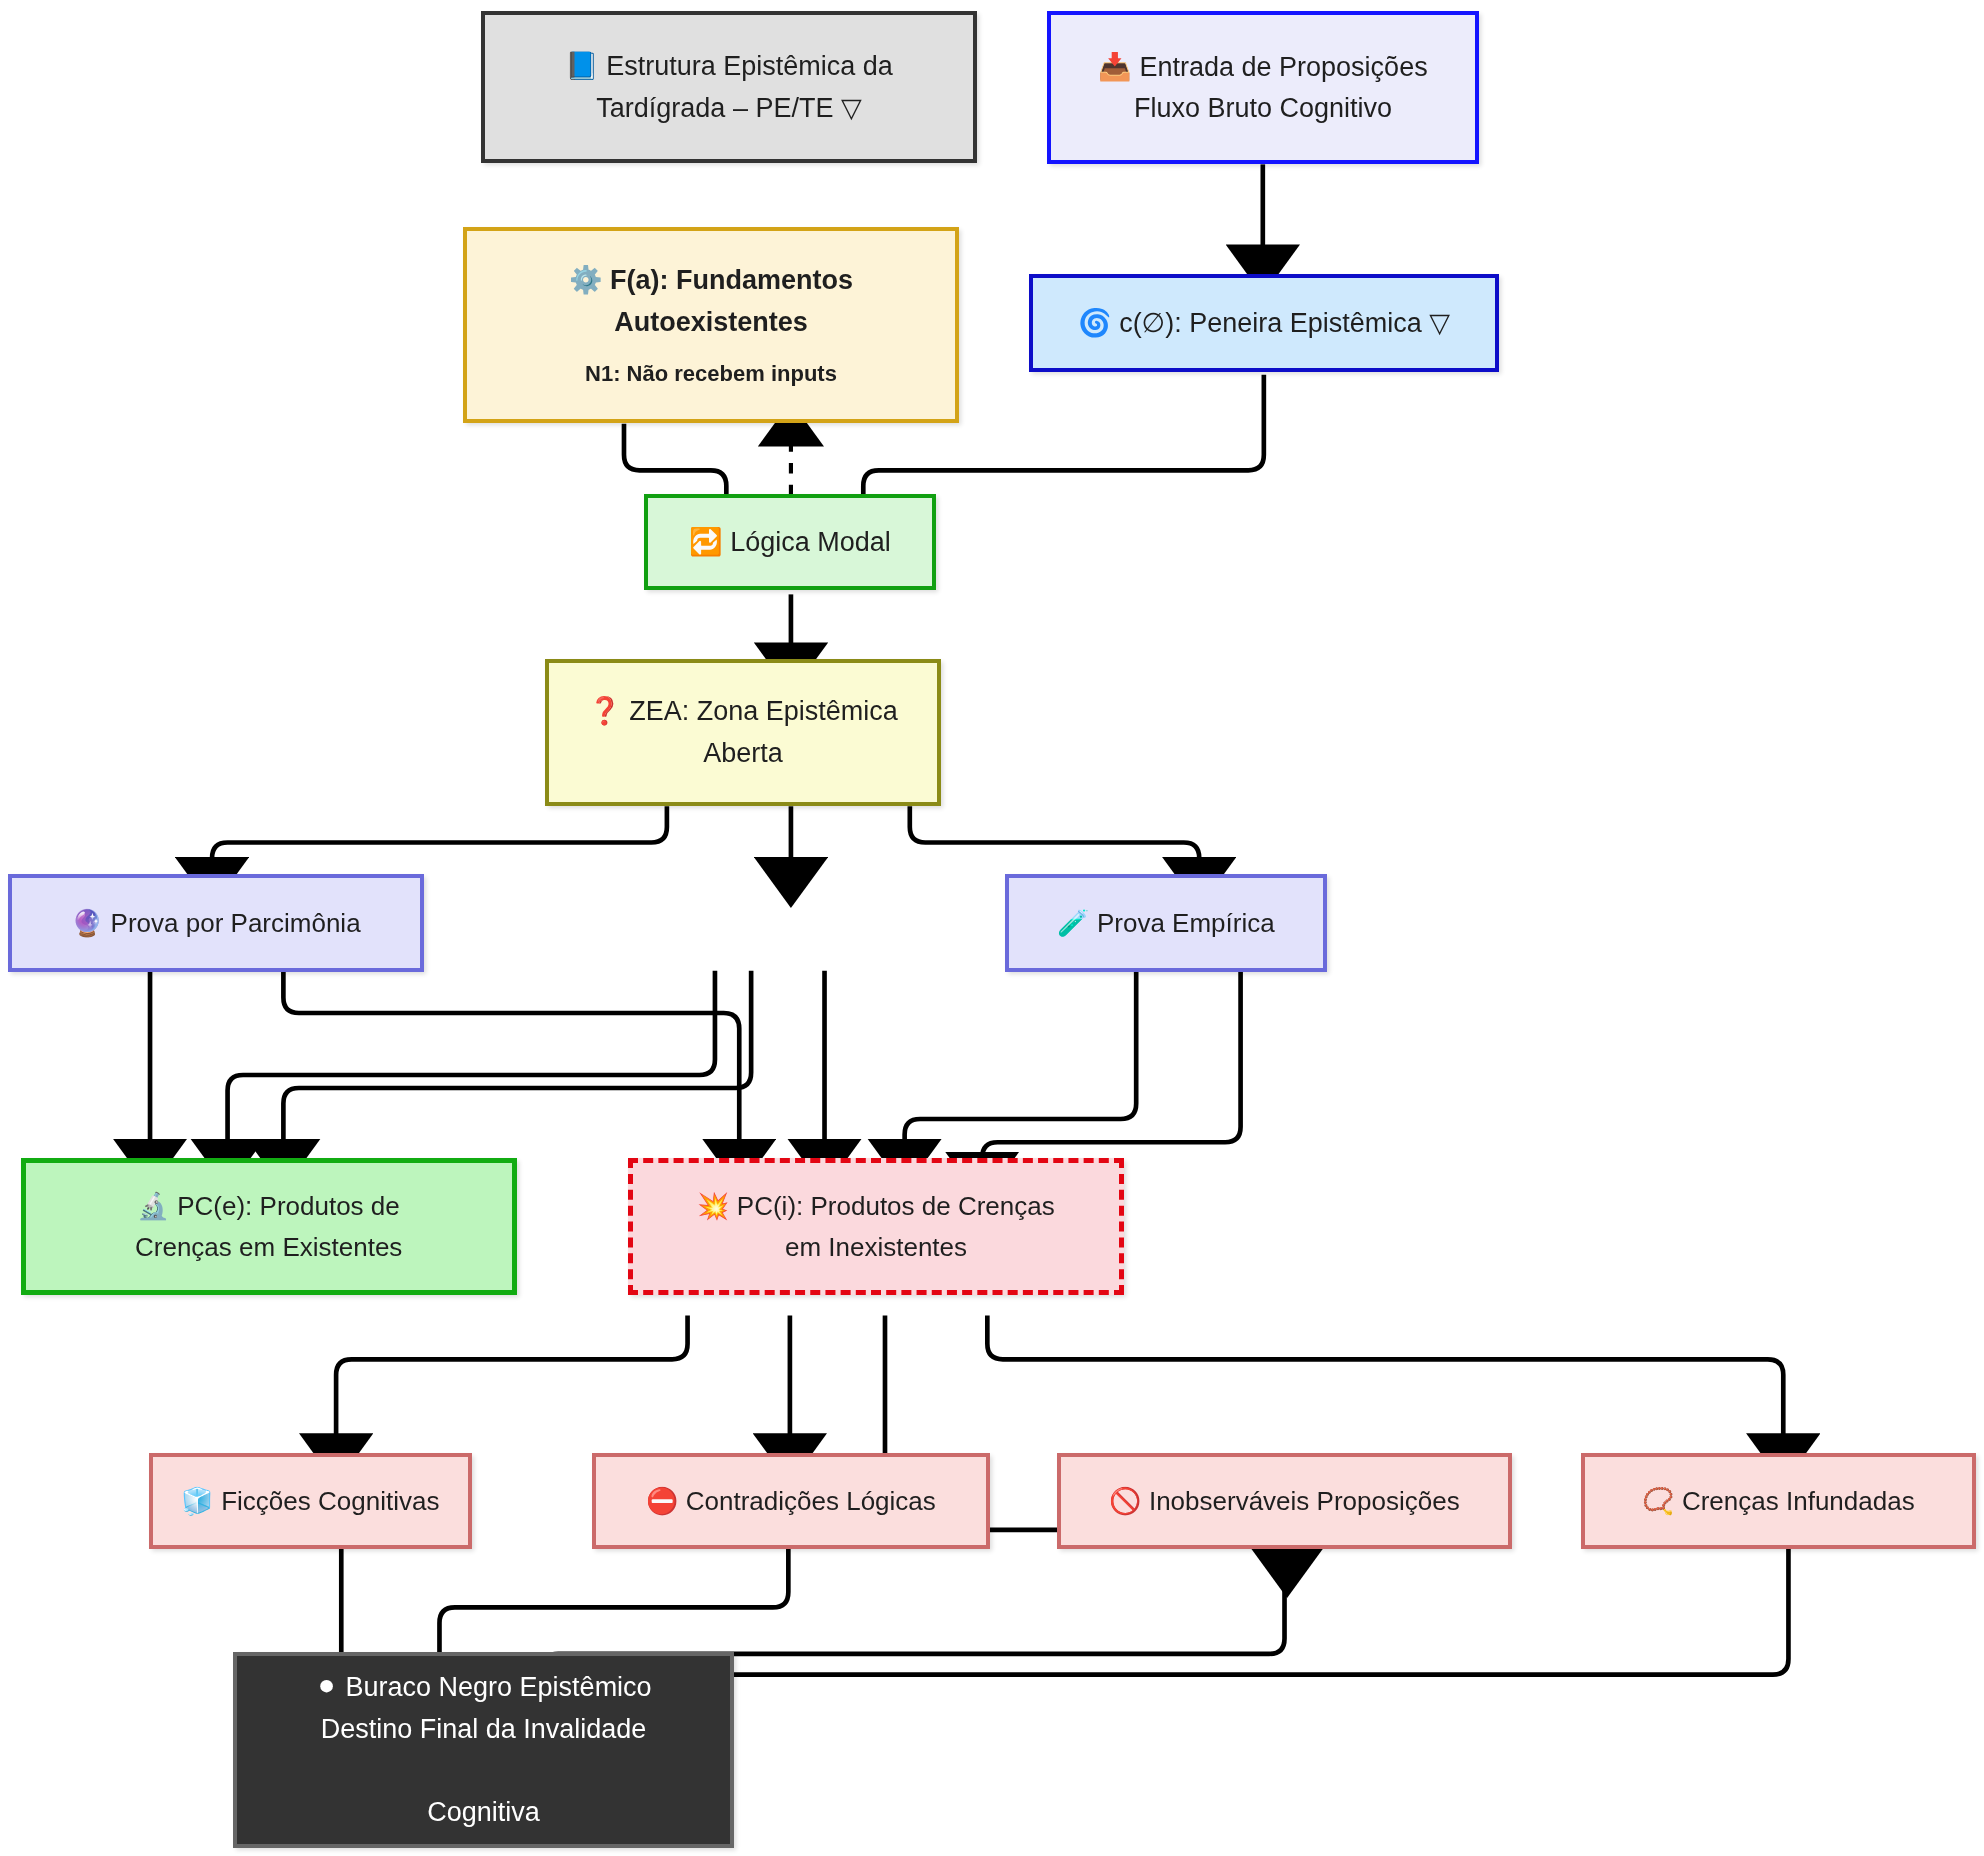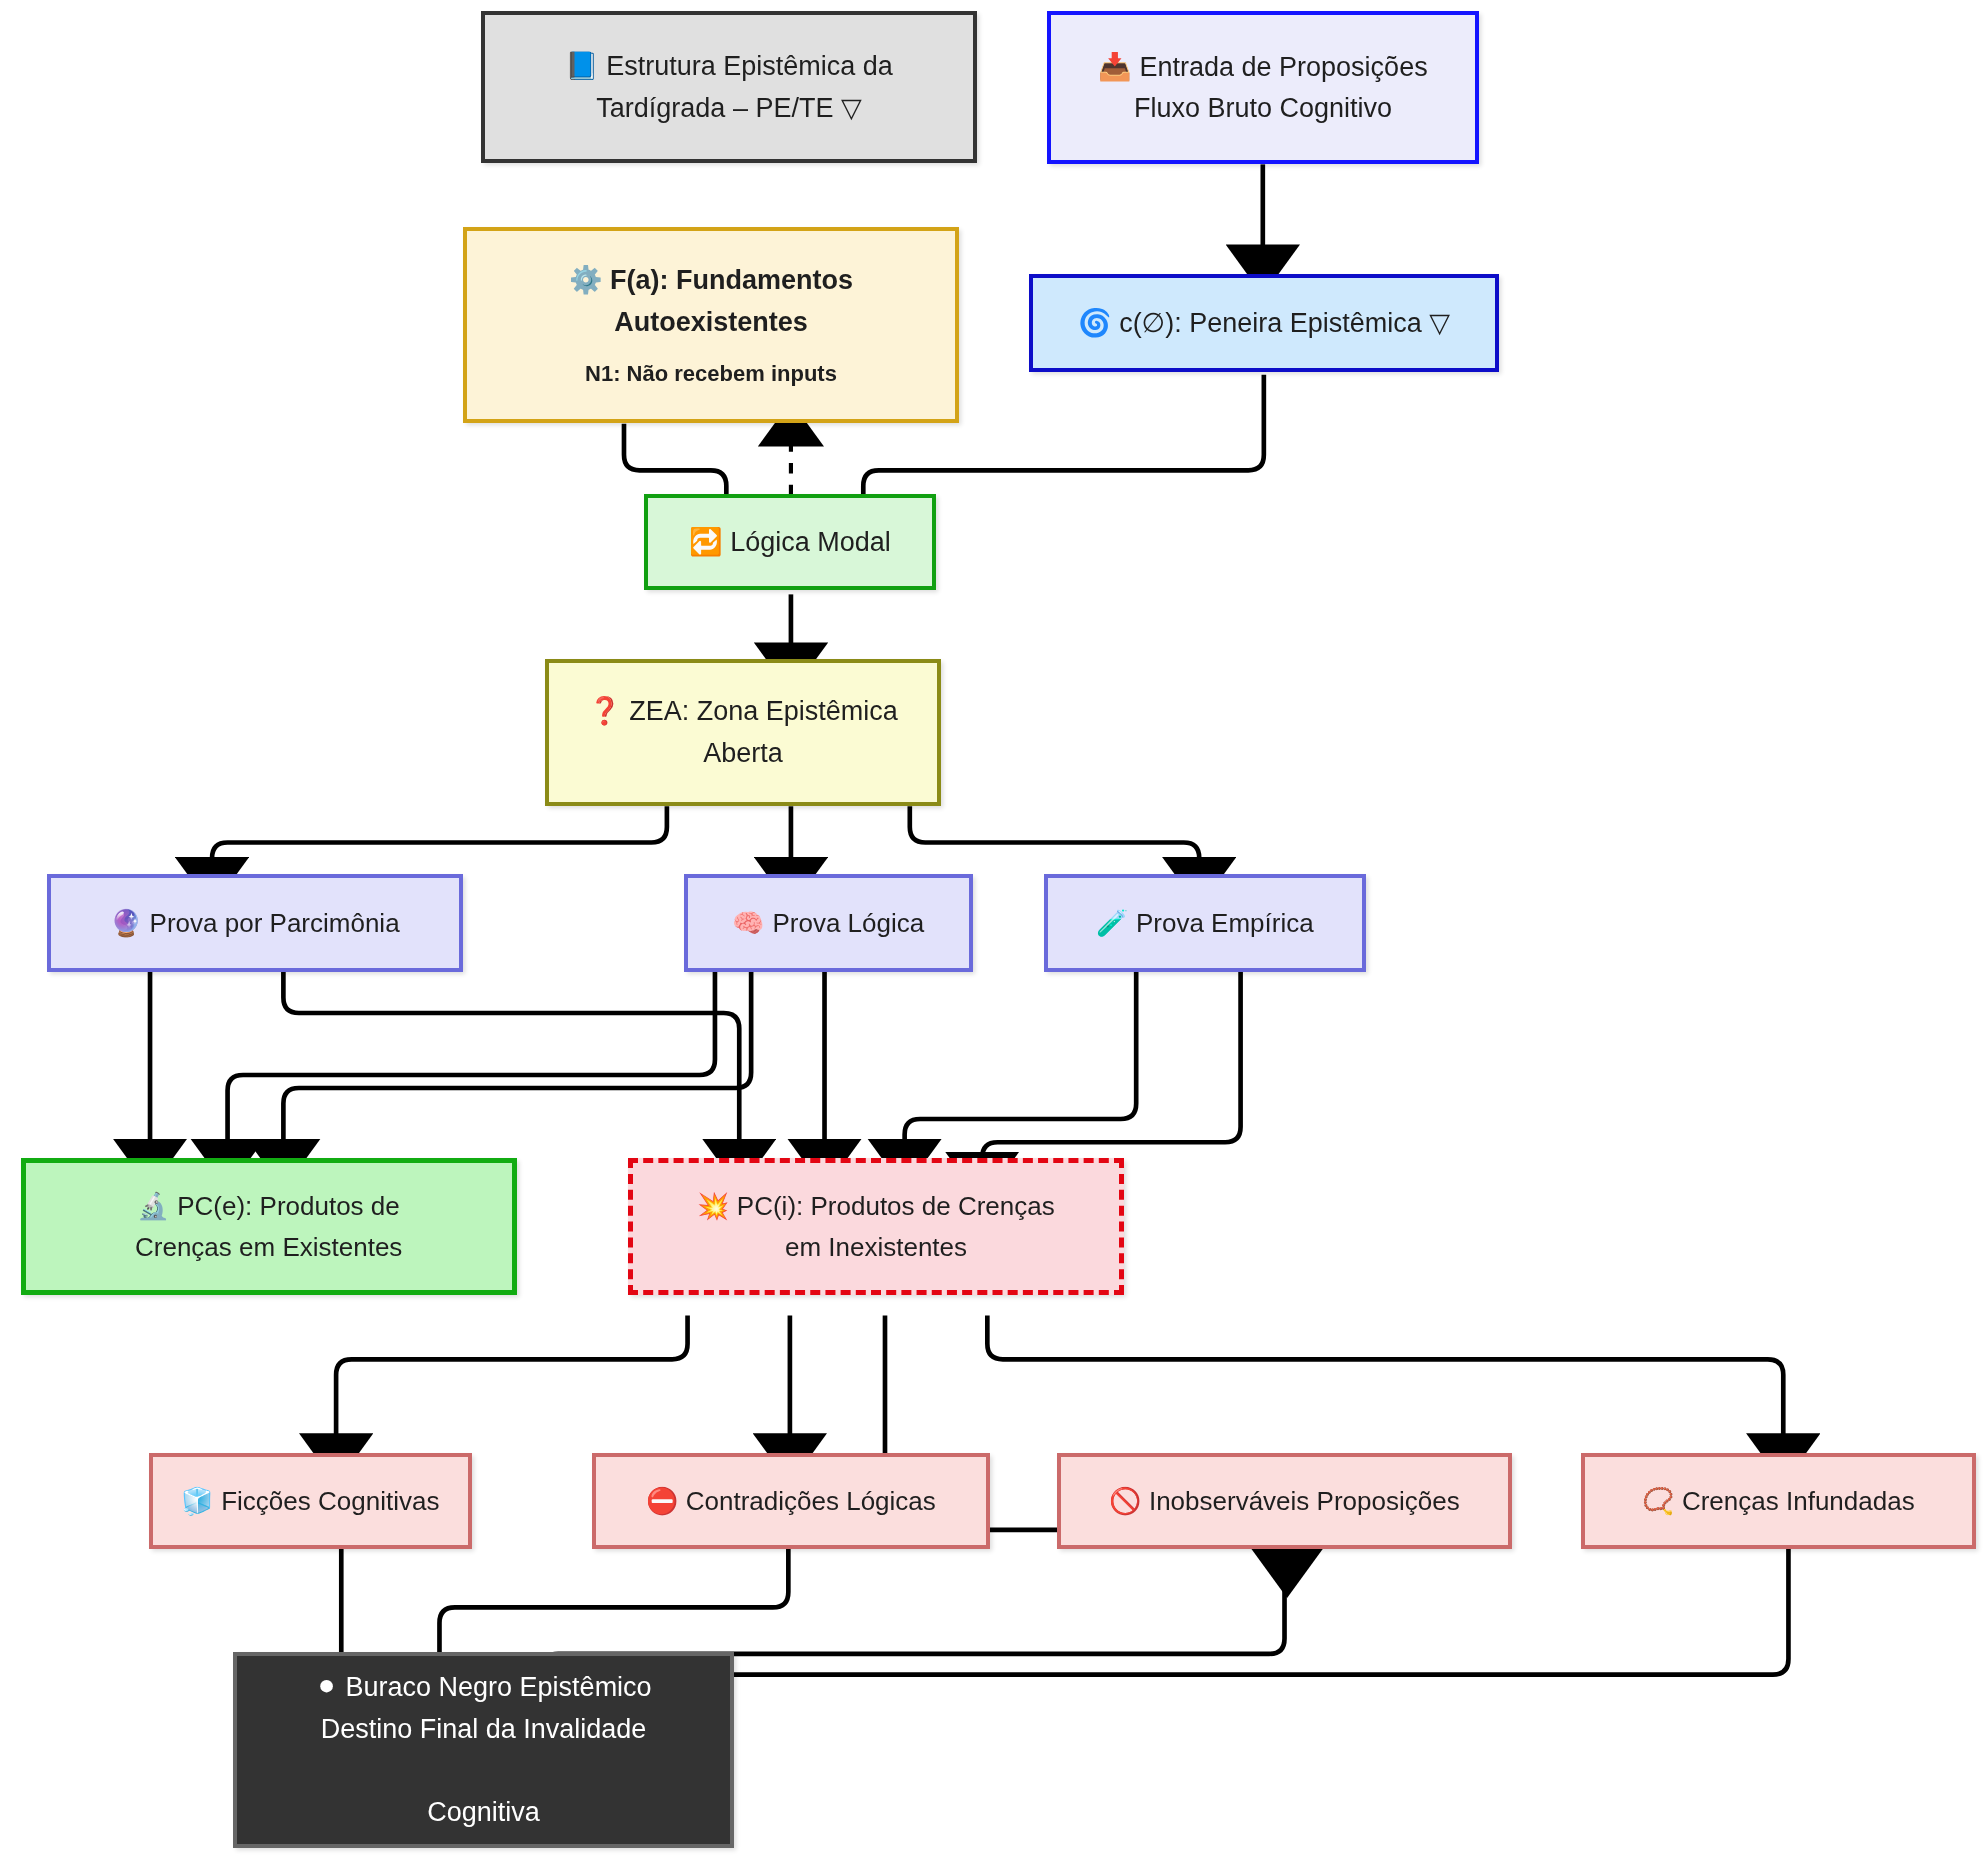--- a/index.html
+++ b/index.html
@@ -14,21 +14,21 @@
   .sub{display:block;margin-top:13.4px;font-weight:bold;}
   .ln2{display:block;}
 
   
   .n-title{background:#e0e0e0;border:4.1px solid #333333;}
   .n-blue{background:#ececfb;border:4.7px solid #1414ff;}
   .n-gold{background:#fdf3d7;border:4.1px solid #d3a317;}
   .n-lightblue{background:#cfe9fd;border:4.7px solid #0d0dc8;}
   .n-green{background:#d8f7d8;border:4.7px solid #11a011;}
   .n-yellow{background:#fbfbd3;border:4.1px solid #8b8b17;}
-  .n-periwinkle{background:#e2e2fb;border:4.7px solid #6a6adb;margin-left:39px;}
+  .n-periwinkle{background:#e2e2fb;border:4.7px solid #6a6adb;}
   .n-pcgreen{background:#bdf5bd;border:5.2px solid #12ac12;}
   .n-pci{background:#fbd9dd;border:5.2px dashed #e30613;margin-left:39px;}
   .n-red{background:#fbdedd;border:4.7px solid #cb6a6a;}
   .n-black{background:#333333;border:4.1px solid #666666;color:#ffffff;}
 </style>
 </head>
 <body>
 
 <div id="stage">
 
@@ -136,26 +136,20 @@
     </span>
   </div>
 
   <div class="node n-periwinkle" style="left:7.8px;top:874px;width:416px;height:98px;font-size:26px;">
     <span class="inner">
       <span class="emo">🔮</span>
       <span>Prova por Parcimônia</span>
     </span>
   </div>
 
-  <div class="node n-periwinkle" style="left:645px;top:874px;width:289px;height:98px;font-size:26px;">
-    <span class="inner">
-      <span class="emo">🧠</span>
-      <span>Prova Lógica</span>
-    </span>
-  </div>
 
   <div class="node n-periwinkle" style="left:1005px;top:874px;width:322px;height:98px;font-size:26px;">
     <span class="inner">
       <span class="emo">🧪</span>
       <span>Prova Empírica</span>
     </span>
   </div>
 
   <div class="node n-pcgreen" style="left:20.7px;top:1158px;width:496px;height:137px;font-size:26px;">
     <span class="inner">

